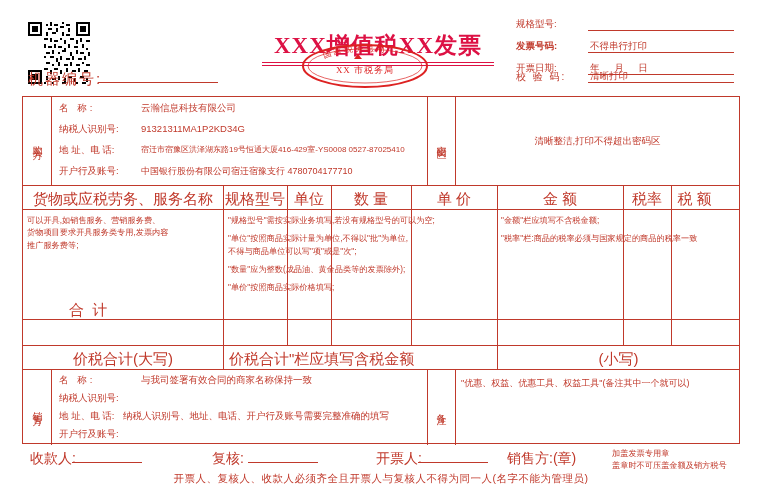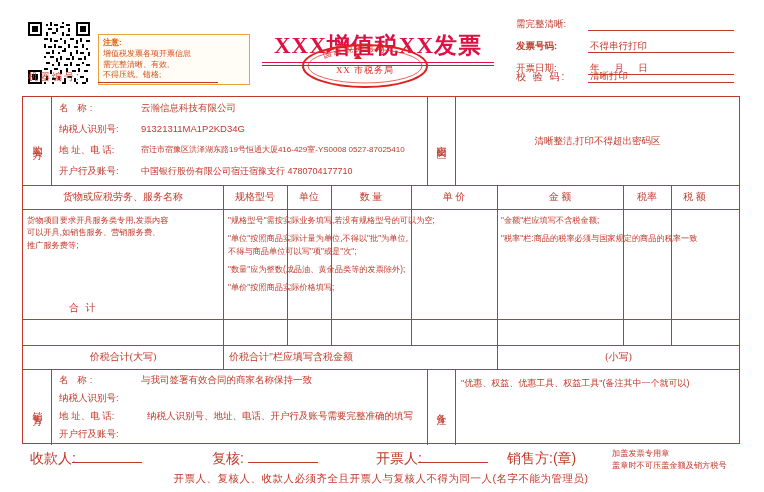--- a/index.html
+++ b/index.html
@@ -56,30 +56,30 @@
     position:absolute;border-bottom:1px solid #c0392b;height:0;
   }
   
   .frame{
     position:absolute;left:22px;top:96px;width:718px;height:348px;
     border:1px solid #c0392b;box-sizing:border-box;
   }
   .hline{position:absolute;left:0;right:0;border-top:1px solid #c0392b;height:0;}
   .vline{position:absolute;top:0;bottom:0;border-left:1px solid #c0392b;width:0;}
   .cellbox{position:absolute;box-sizing:border-box;}
-  .lbl10{font-size:10px;font-family:Liberation Serif, serif;}
+  .lbl10{font-size:15px;}
   .center{text-align:center;}
   .vert{
     writing-mode:vertical-rl;text-orientation:upright;
     letter-spacing:2px;font-size:10px;line-height:1;
   }
   .field-label{font-size:9.5px;letter-spacing:3px;}
   .field-val{font-size:9.5px;}
   .machine{
-    position:absolute;left:28px;top:70px;font-size:10px;letter-spacing:2px;
+    position:absolute;left:28px;top:70px;font-size:15px;letter-spacing:2px;
   }
   .check{
     position:absolute;left:516px;top:70px;font-size:10px;letter-spacing:2px;
   }
   .footer-row{
     position:absolute;font-size:14px;color:#c0392b;white-space:nowrap;
   }
   .bottomnote{
     position:absolute;left:22px;top:468px;width:718px;text-align:center;
     font-size:10.5px;color:#c0392b;letter-spacing:0.5px;
@@ -183,45 +183,39 @@
         <rect x="29" y="28" width="1" height="2"></rect>
           <rect x="12" y="30" width="1" height="1"></rect>
         <rect x="17" y="30" width="2" height="1"></rect>
           <rect x="24" y="30" width="1" height="1"></rect>
         <rect x="8" y="30" width="1" height="1"></rect>
           <rect x="27" y="30" width="2" height="1"></rect>
       </g>
     </svg>
   </div>
 
-  <div class="note">
-    <div class="hdr">注意:</div>
-    <div class="body">增值税发票各项开票信息</div>
-    <div class="body">需完整清晰、有效,</div>
-    <div class="body">不得压线、错格;</div>
-  </div>
 
   <div class="title">XXX增值税XX发票</div>
   <div class="title-underline"></div>
   <div class="title-underline2"></div>
 
   <div class="stamp">
     <svg width="130" height="48" viewBox="0 0 130 48">
       <ellipse cx="65" cy="24" rx="62" ry="21" fill="none" stroke="#d22" stroke-width="2"></ellipse>
       <ellipse cx="65" cy="24" rx="57" ry="17" fill="none" stroke="#d22" stroke-width="0.7"></ellipse>
       <path id="arc" d="M 16,26 A 49,17 0 0 1 114,26" fill="none"></path>
       <text font-size="8.5" fill="#d22" font-family="'Liberation Serif',serif" letter-spacing="2">
         <textPath href="#arc" startOffset="12%">国家税务总局</textPath>
       </text>
       <text x="65" y="31" font-size="9" fill="#d22" text-anchor="middle" font-family="'Liberation Serif',serif" letter-spacing="1">XX 市税务局</text>
       <path d="M58,12 l4,5 l-8,0 z" fill="#d22"></path>
     </svg>
   </div>
 
-  <div class="tr" style="left:516px;top:18px;">需完整清晰:</div>
+  <div class="tr" style="left:516px;top:18px;">规格型号:</div>
   <div class="tr" style="left:590px;top:18px;"></div>
   <div class="dotline" style="left:588px;top:30px;width:146px;"></div>
 
   <div class="tr" style="left:516px;top:40px;font-weight:bold;">发票号码:</div>
   <div class="tr" style="left:590px;top:40px;">不得串行打印</div>
   <div class="dotline" style="left:588px;top:52px;width:146px;"></div>
 
   <div class="tr" style="left:516px;top:62px;">开票日期:</div>
   <div class="tr" style="left:590px;top:62px;letter-spacing:6px;">年  月  日</div>
   <div class="dotline" style="left:588px;top:74px;width:146px;"></div>
@@ -284,22 +278,22 @@
     <div class="cellbox center lbl10" style="left:0;top:93px;width:200px;">货物或应税劳务、服务名称</div>
     <div class="cellbox center lbl10" style="left:200px;top:93px;width:64px;">规格型号</div>
     <div class="cellbox center lbl10" style="left:264px;top:93px;width:44px;">单位</div>
     <div class="cellbox center lbl10" style="left:308px;top:93px;width:80px;">数 量</div>
     <div class="cellbox center lbl10" style="left:388px;top:93px;width:86px;">单 价</div>
     <div class="cellbox center lbl10" style="left:474px;top:93px;width:126px;">金 额</div>
     <div class="cellbox center lbl10" style="left:600px;top:93px;width:48px;">税率</div>
     <div class="cellbox center lbl10" style="left:648px;top:93px;width:47px;">税 额</div>
 
     <div class="cellbox small8" style="left:4px;top:118px;width:194px;">
+      <div>可以开具,如销售服务、营销服务费、</div>
       <div>货物项目要求开具服务类专用,发票内容</div>
-      <div>可以开具,如销售服务、营销服务费、</div>
       <div>推广服务费等;</div>
     </div>
 
     <div class="cellbox small8" style="left:205px;top:118px;width:268px;">
       <div>"规格型号"需按实际业务填写,若没有规格型号的可以为空;</div>
       <div style="margin-top:6px;">"单位"按照商品实际计量为单位,不得以"批"为单位,</div>
       <div>不得与商品单位可以写"项"或是"次";</div>
       <div style="margin-top:6px;">"数量"应为整数(成品油、黄金品类等的发票除外);</div>
       <div style="margin-top:6px;">"单价"按照商品实际价格填写;</div>
     </div>
@@ -319,21 +313,21 @@
       <span class="vert">销售方</span>
     </div>
 
     <div class="cellbox field-label" style="left:36px;top:277px;">名      称:</div>
     <div class="cellbox field-val" style="left:118px;top:277px;">与我司签署有效合同的商家名称保持一致</div>
 
     <div class="cellbox field-label" style="left:36px;top:295px;letter-spacing:0;">纳税人识别号:</div>
     <div class="cellbox field-val" style="left:118px;top:295px;"></div>
 
     <div class="cellbox field-label" style="left:36px;top:313px;letter-spacing:0;">地 址、电 话:</div>
-    <div class="cellbox field-val" style="left:124px;top:313px;">纳税人识别号、地址、电话、开户行及账号需要完整准确的填写</div>
+    <div class="cellbox field-val" style="left:100px;top:313px;">纳税人识别号、地址、电话、开户行及账号需要完整准确的填写</div>
 
     <div class="cellbox field-label" style="left:36px;top:331px;letter-spacing:0;">开户行及账号:</div>
     <div class="cellbox field-val" style="left:118px;top:331px;"></div>
 
     <div class="cellbox" style="left:404px;top:272px;width:28px;height:76px;display:flex;align-items:center;justify-content:center;">
       <span class="vert">备注</span>
     </div>
     <div class="cellbox" style="left:438px;top:280px;width:276px;font-size:9px;line-height:1.4;">"优惠、权益、优惠工具、权益工具"(备注其中一个就可以)</div>
   </div>
 

